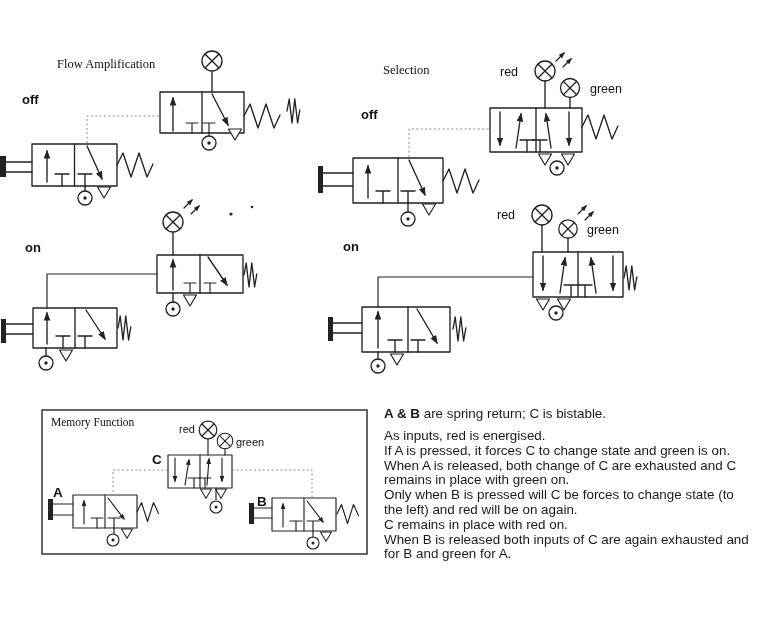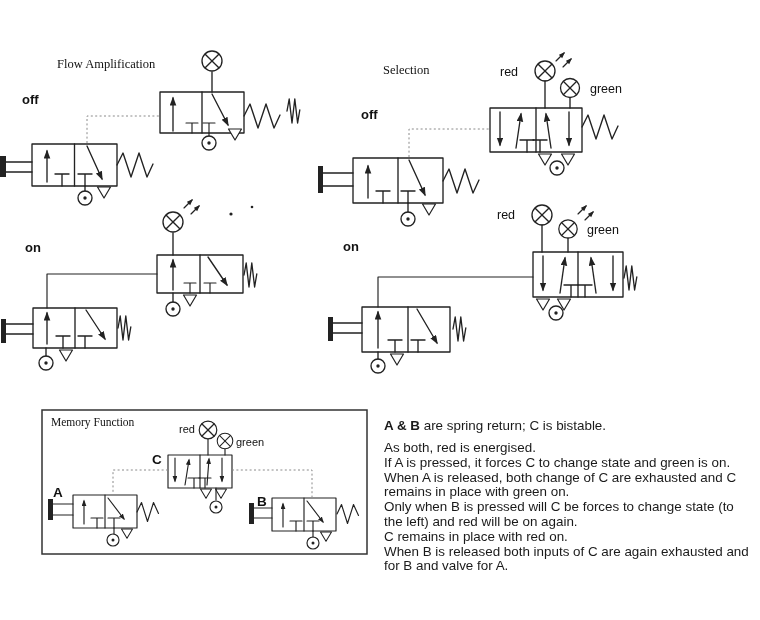--- a/index.html
+++ b/index.html
@@ -10,21 +10,21 @@
   .wh{fill:#fff;stroke:#222;stroke-width:1.2;stroke-linejoin:round;}
   .fl{fill:#222;stroke:none;}
   .dash{stroke:#8a8a8a;stroke-width:1;fill:none;stroke-dasharray:2 2.4;}
   .serif{font-family:"Liberation Serif",serif;font-size:12.5px;fill:#111;}
   .serif-sm{font-family:"Liberation Serif",serif;font-size:11.5px;fill:#111;}
   .state{font-family:"Liberation Sans",sans-serif;font-size:13px;font-weight:bold;fill:#111;}
   .lbl{font-family:"Liberation Sans",sans-serif;font-size:12.5px;fill:#111;}
   .lbl-sm{font-family:"Liberation Sans",sans-serif;font-size:11px;fill:#111;}
   .vlbl{font-family:"Liberation Sans",sans-serif;font-size:13.5px;font-weight:bold;fill:#111;}
   #notes{position:absolute;left:384px;top:406px;width:376px;font-size:13.4px;color:#1a1a1a;}
-  #notes .note-intro{margin:12px 0 8px 0;line-height:15px;}
+  #notes .note-intro{margin:0 0 8px 0;line-height:15px;}
   #notes .note-intro b{font-weight:bold;}
   #notes .note-line{line-height:14.8px;white-space:pre;}
 </style>
 </head>
 <body>
 
 <svg width="760" height="620" viewBox="0 0 760 620" xmlns="http://www.w3.org/2000/svg">
   <defs>
     <marker id="ah" orient="auto" markerUnits="userSpaceOnUse" markerWidth="11" markerHeight="9" refX="7.5" refY="3.3">
       <path d="M0,0 L9,3.3 L0,6.6 Z" fill="#222"></path>
@@ -282,22 +282,22 @@
       <use href="#srcs" x="313" y="543"></use>
       <line x1="307" y1="501" x2="323" y2="522" class="st2" marker-end="url(#ahs)"></line>
       <use href="#exh" transform="translate(326,532) scale(0.85)"></use>
       <use href="#springs" transform="translate(337,514)"></use>
     </g>
   </g>
 </svg>
 
 <div id="notes">
   <p class="note-intro"><b>A &amp; B</b><span> are spring return; C is bistable.</span></p>
-  <div class="note-line">As both, red is energised.</div>
+  <div class="note-line">As inputs, red is energised.</div>
   <div class="note-line">If A is pressed, it forces C to change state and green is on.</div>
   <div class="note-line">When A is released, both change of C are exhausted and C</div>
   <div class="note-line">remains in place with green on.</div>
   <div class="note-line">Only when B is pressed will C be forces to change state (to</div>
   <div class="note-line">the left) and red will be on again.</div>
   <div class="note-line">C remains in place with red on.</div>
   <div class="note-line">When B is released both inputs of C are again exhausted and</div>
-  <div class="note-line">for B and valve for A.</div>
+  <div class="note-line">for B and green for A.</div>
 </div>
 
 </body></html>

